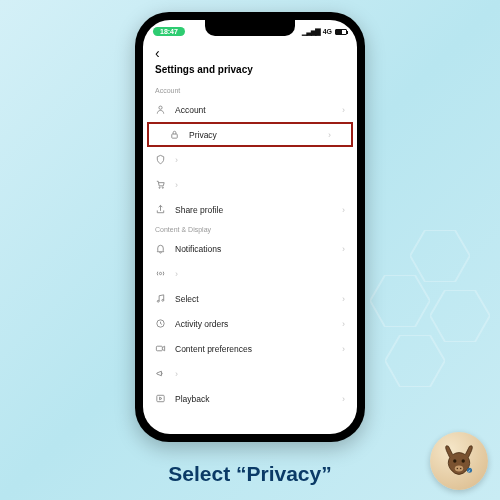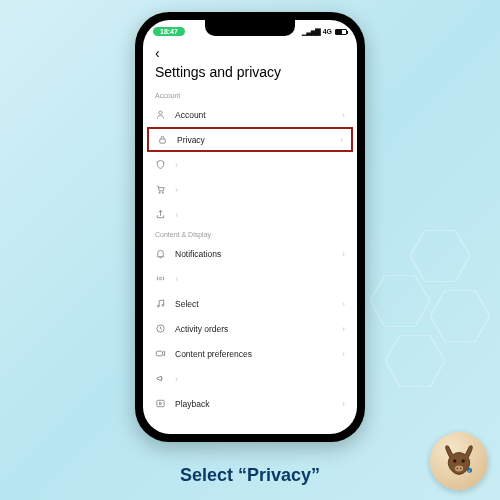--- a/index.html
+++ b/index.html
@@ -26,32 +26,32 @@
   .statusbar { display:flex; justify-content:space-between; align-items:center; padding:3px 10px 0; height:20px; font-size:7px; font-weight:600; }
   .time-pill { background:#2ecc71; color:#fff; padding:1px 7px; border-radius:8px; font-size:7px; }
   .status-r { display:flex; align-items:center; gap:3px; color:#111; }
   .sig { font-size:7px; letter-spacing:-1px; }
   .batt { width:12px; height:6px; border:0.8px solid #111; border-radius:1px; position:relative; }
   .batt::after { content:''; position:absolute; right:-2px; top:1.5px; width:1px; height:3px; background:#111; }
   .batt i { display:block; width:60%; height:100%; background:#111; }
 
   .header { padding:4px 12px 8px; }
   .back { font-size:14px; font-weight:300; line-height:1; display:inline-block; margin-bottom:4px; }
-  .title { font-size:14px; font-weight:400; color:#000; }
+  .title { font-size:10px; font-weight:700; color:#000; }
 
   .section-label { padding:4px 12px 3px; font-size:7px; color:#9a9a9a; }
 
   .row { display:flex; align-items:center; padding:7px 12px; position:relative; }
   .row .icon { width:11px; height:11px; display:flex; align-items:center; justify-content:center; margin-right:9px; color:#8a8a8a; flex-shrink:0; }
   .row .icon svg { width:100%; height:100%; }
   .row .label { font-size:8.5px; color:#222; flex:1; }
   .chev { color:#c8c8c8; font-size:9px; }
-  .highlight { border:2px solid #9b1c14; margin:0 4px; padding:5px 8px; }
-
-  .caption { position:absolute; bottom:14px; left:0; right:0; text-align:center; font-size:18px; font-weight:700; color:#0b3a66; }
+  .highlight { border:2px solid #9b1c14; margin:0 4px; padding:5px 20px; }
+
+  .caption { position:absolute; bottom:14px; left:0; right:0; text-align:center; font-size:21px; font-weight:700; color:#0b3a66; }
 
   .bull { position:absolute; right:12px; bottom:10px; width:58px; height:58px; border-radius:50%; background:radial-gradient(circle at 35% 30%, #f5e6c8, #d9b888); display:flex; align-items:center; justify-content:center; box-shadow:0 2px 6px rgba(0,0,0,.2); }
   .bull svg { width:42px; height:42px; }
 </style>
 </head>
 <body>
 
 <div class="hex h1"><svg viewBox="0 0 100 87">
       <polygon points="25,0 75,0 100,43 75,87 25,87 0,43" fill="none" stroke="#fff" stroke-width="3"></polygon>
     </svg></div>
@@ -128,20 +128,21 @@
         </span>
       <span class="chev">›</span>
     </div>
 
     <div class="row">
       <span class="icon">
           <svg viewBox="0 0 24 24" fill="none" stroke="currentColor" stroke-width="2">
             <path d="M12 3v12M8 7l4-4 4 4M5 14v5h14v-5"></path>
           </svg>
         </span>
+      <span class="label">Share profile</span>
       <span class="chev">›</span>
     </div>
 
     <div class="section-label">Content &amp; Display</div>
 
     <div class="row">
       <span class="icon">
           <svg viewBox="0 0 24 24" fill="none" stroke="currentColor" stroke-width="2">
             <path d="M6 17V11a6 6 0 0 1 12 0v6l1 2H5l1-2zM10 20a2 2 0 0 0 4 0"></path>
           </svg>

